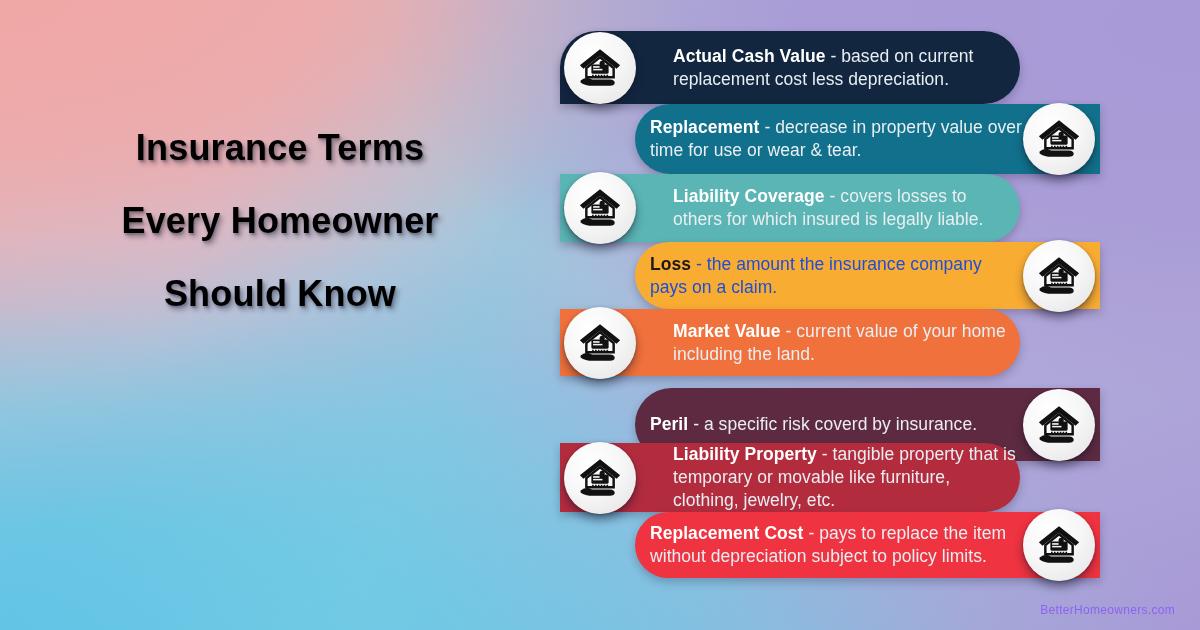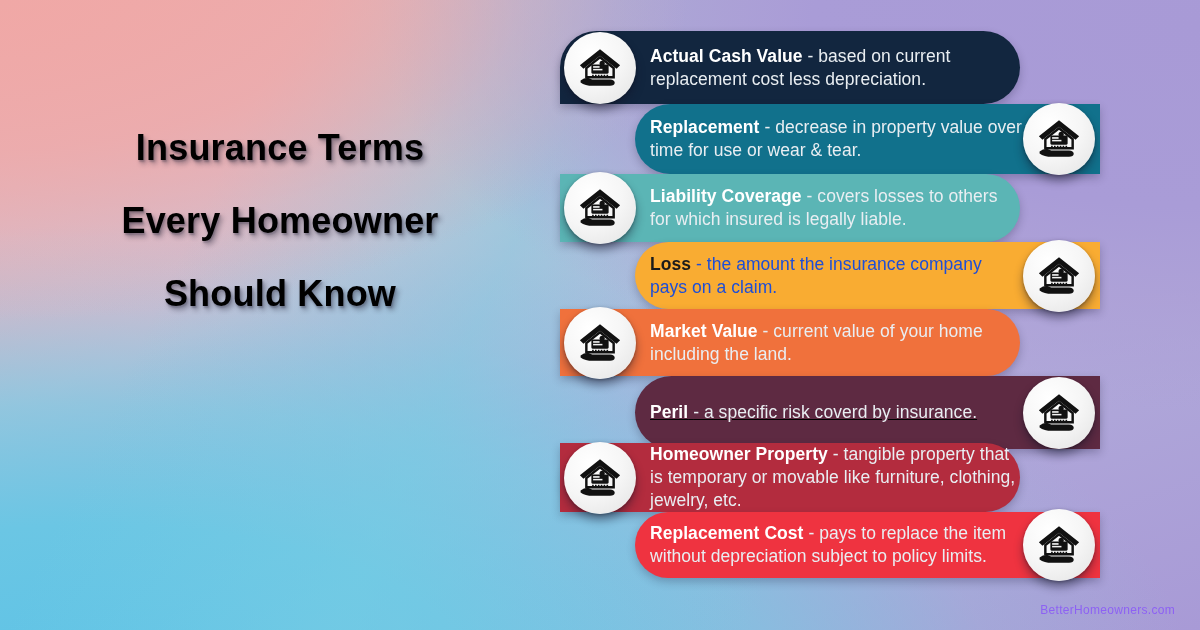--- a/index.html
+++ b/index.html
@@ -41,21 +41,21 @@
 
   .bar{position:absolute;top:0;left:0;height:100%;width:100%;
        box-shadow:0 4px 9px rgba(25,25,50,.25);}
   .row.left  .bar{border-radius:0 46px 46px 0;}
   .row.right .bar{border-radius:46px 0 0 46px;}
   .row.first .bar{border-top-left-radius:46px;}
   .row.last  .bar{border-bottom-left-radius:46px;}
 
   .txt{position:relative;z-index:3;font-size:17.5px;line-height:1.30;
        letter-spacing:.05px;}
-  .row.left  .txt{margin-left:90px;width:372px;}
+  .row.left  .txt{margin-left:113px;width:372px;}
   .row.right .txt{margin-left:15px;width:372px;}
   .txt b{font-weight:bold;}
   .light .txt{color:#ffffff;}
   .light .txt .def{color:#e9eef2;font-weight:normal;}
   .dark  .txt{color:#1b1b1b;}
   .dark  .txt .def{color:#1d4ed8;font-weight:normal;}
 
   
   .badge{position:absolute;z-index:6;width:72px;height:72px;border-radius:50%;
     background:radial-gradient(circle at 36% 30%, #ffffff 0%, #f6f6f6 48%, #e2e2e2 100%);
@@ -199,21 +199,21 @@
               <rect x="29" y="41.4" width="2.3" height="3.2"></rect>
               <rect x="33" y="41.4" width="2.3" height="3.2"></rect>
               <rect x="37" y="41.4" width="2.3" height="3.2"></rect>
               <rect x="41" y="41.4" width="2.3" height="3.2"></rect>
             </g>
             <path d="M5 49.5 C11 44.5 17 45.5 21 48 L46 48 C50 48 52.5 50 52.5 52.5 C52.5 55 50 56.8 46 56.8 L22 56.8 C15 56.8 9 55 5 52 Z" fill="#111"></path>
           </svg>
         </div>
         <div class="txt"><b>Market Value</b> <span class="def">- current value of your home including the land.</span></div>
       </div>
-      <div class="row right light" style="top: 376px; height: 73px; width: 465px; text-decoration: underline;">
+      <div class="row right light" style="top: 388px; height: 73px; width: 465px;">
         <div class="bar" style="background: rgb(94, 42, 66);"></div>
         <div class="badge">
           <svg viewBox="0 0 64 64" aria-hidden="true">
             <path d="M32 6 L60 28 L55 33 L32 15 L9 33 L4 28 Z" fill="#111"></path>
             <path d="M32 17 L51 32 L51 45 L13 45 L13 32 Z" fill="none" stroke="#111" stroke-width="3.4"></path>
             <rect x="20" y="27" width="24" height="13" rx="1.6" fill="#111"></rect>
             <circle cx="35" cy="25.5" r="3.6" fill="#111"></circle>
             <rect x="34" y="27.5" width="2.2" height="4" fill="#111"></rect>
             <rect x="22.4" y="29.4" width="9" height="2.3" fill="#f2f2f2"></rect>
             <rect x="22.4" y="33.2" width="13" height="2.1" fill="#f2f2f2"></rect>
@@ -245,21 +245,21 @@
               <rect x="21" y="41.4" width="2.3" height="3.2"></rect>
               <rect x="25" y="41.4" width="2.3" height="3.2"></rect>
               <rect x="29" y="41.4" width="2.3" height="3.2"></rect>
               <rect x="33" y="41.4" width="2.3" height="3.2"></rect>
               <rect x="37" y="41.4" width="2.3" height="3.2"></rect>
               <rect x="41" y="41.4" width="2.3" height="3.2"></rect>
             </g>
             <path d="M5 49.5 C11 44.5 17 45.5 21 48 L46 48 C50 48 52.5 50 52.5 52.5 C52.5 55 50 56.8 46 56.8 L22 56.8 C15 56.8 9 55 5 52 Z" fill="#111"></path>
           </svg>
         </div>
-        <div class="txt"><b>Homeowner Property</b> <span class="def">- tangible property that is temporary or movable like furniture, clothing, jewelry, etc.</span></div>
+        <div class="txt"><b>Liability Property</b> <span class="def">- tangible property that is temporary or movable like furniture, clothing, jewelry, etc.</span></div>
       </div>
       <div class="row right light last" style="top: 512px; height: 66px; width: 465px;">
         <div class="bar" style="background: rgb(239, 51, 64);"></div>
         <div class="badge">
           <svg viewBox="0 0 64 64" aria-hidden="true">
             <path d="M32 6 L60 28 L55 33 L32 15 L9 33 L4 28 Z" fill="#111"></path>
             <path d="M32 17 L51 32 L51 45 L13 45 L13 32 Z" fill="none" stroke="#111" stroke-width="3.4"></path>
             <rect x="20" y="27" width="24" height="13" rx="1.6" fill="#111"></rect>
             <circle cx="35" cy="25.5" r="3.6" fill="#111"></circle>
             <rect x="34" y="27.5" width="2.2" height="4" fill="#111"></rect>

